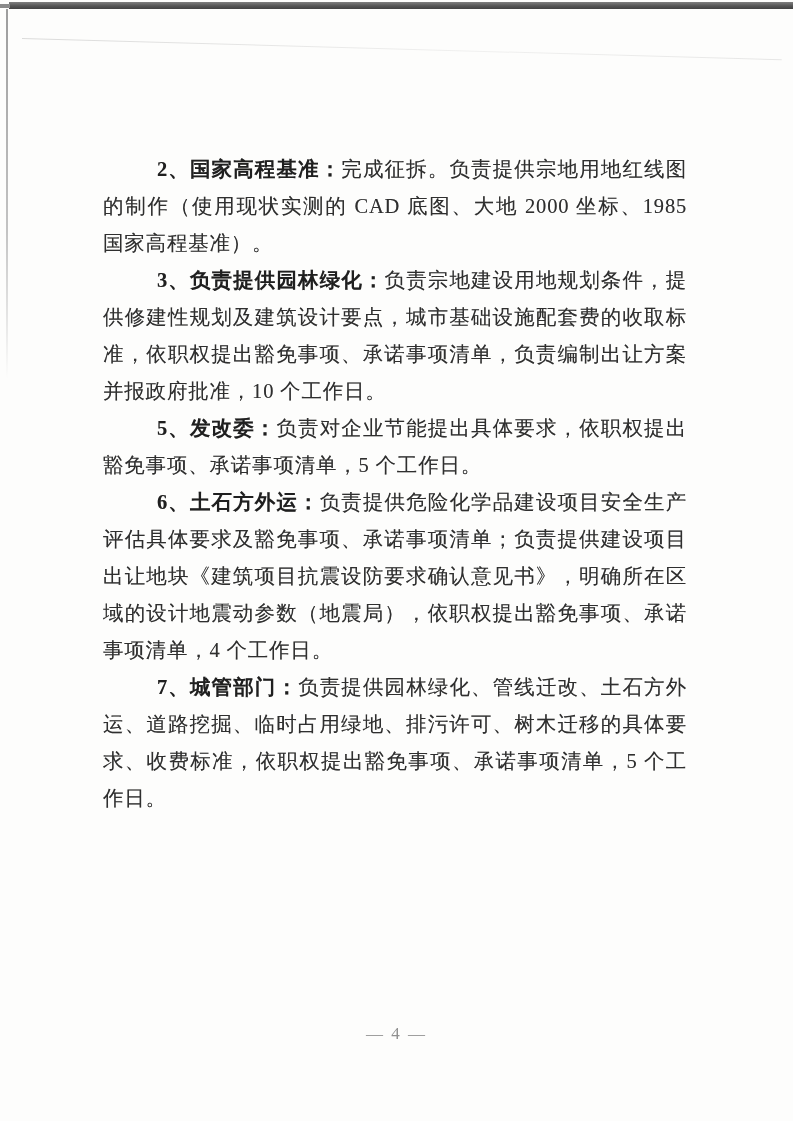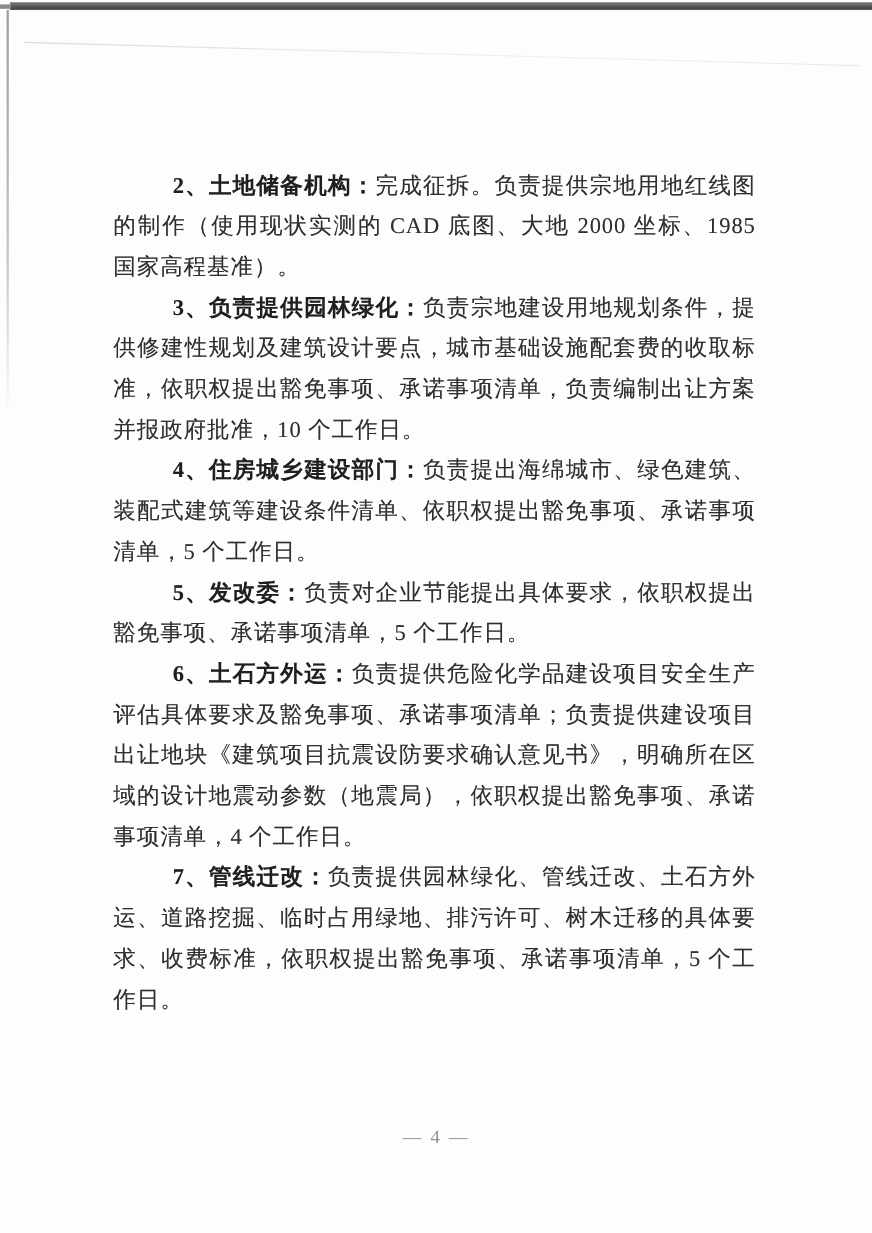--- a/index.html
+++ b/index.html
@@ -87,30 +87,29 @@
 
 <div class="scan-page">
 
   <div class="scan-top-edge"></div>
   <div class="scan-top-edge-tip"></div>
   <div class="scan-left-edge"></div>
   <div class="scan-crease"></div>
 
   <div class="doc-body">
 
-    <p class="para"><span class="head">2、</span><span class="head">土地储备机构：</span><span>完成征拆。负责提供宗地用地红线图的制作（使用现状实测的 CAD 底图、大地 2000 坐标、1985 国家高程基准）。</span></p>
+    <p class="para"><span class="head">2、</span><span class="head">国家高程基准：</span><span>完成征拆。负责提供宗地用地红线图的制作（使用现状实测的 CAD 底图、大地 2000 坐标、1985 国家高程基准）。</span></p>
 
     <p class="para"><span class="head">3、</span><span class="head">负责提供园林绿化：</span><span>负责宗地建设用地规划条件，提供修建性规划及建筑设计要点，城市基础设施配套费的收取标准，依职权提出豁免事项、承诺事项清单，负责编制出让方案并报政府批准，10 个工作日。</span></p>
 
-    <p class="para"><span class="head">4、</span><span class="head">住房城乡建设部门：</span><span>负责提出海绵城市、绿色建筑、装配式建筑等建设条件清单、依职权提出豁免事项、承诺事项清单，5 个工作日。</span></p>
 
     <p class="para"><span class="head">5、</span><span class="head">发改委：</span><span>负责对企业节能提出具体要求，依职权提出豁免事项、承诺事项清单，5 个工作日。</span></p>
 
     <p class="para"><span class="head">6、</span><span class="head">土石方外运：</span><span>负责提供危险化学品建设项目安全生产评估具体要求及豁免事项、承诺事项清单；负责提供建设项目出让地块《建筑项目抗震设防要求确认意见书》，明确所在区域的设计地震动参数（地震局），依职权提出豁免事项、承诺事项清单，4 个工作日。</span></p>
 
-    <p class="para"><span class="head">7、</span><span class="head">管线迁改：</span><span>负责提供园林绿化、管线迁改、土石方外运、道路挖掘、临时占用绿地、排污许可、树木迁移的具体要求、收费标准，依职权提出豁免事项、承诺事项清单，5 个工作日。</span></p>
+    <p class="para"><span class="head">7、</span><span class="head">城管部门：</span><span>负责提供园林绿化、管线迁改、土石方外运、道路挖掘、临时占用绿地、排污许可、树木迁移的具体要求、收费标准，依职权提出豁免事项、承诺事项清单，5 个工作日。</span></p>
 
 
   </div>
 
   <div class="page-number">— 4 —</div>
 
 </div>
 
 </body></html>

